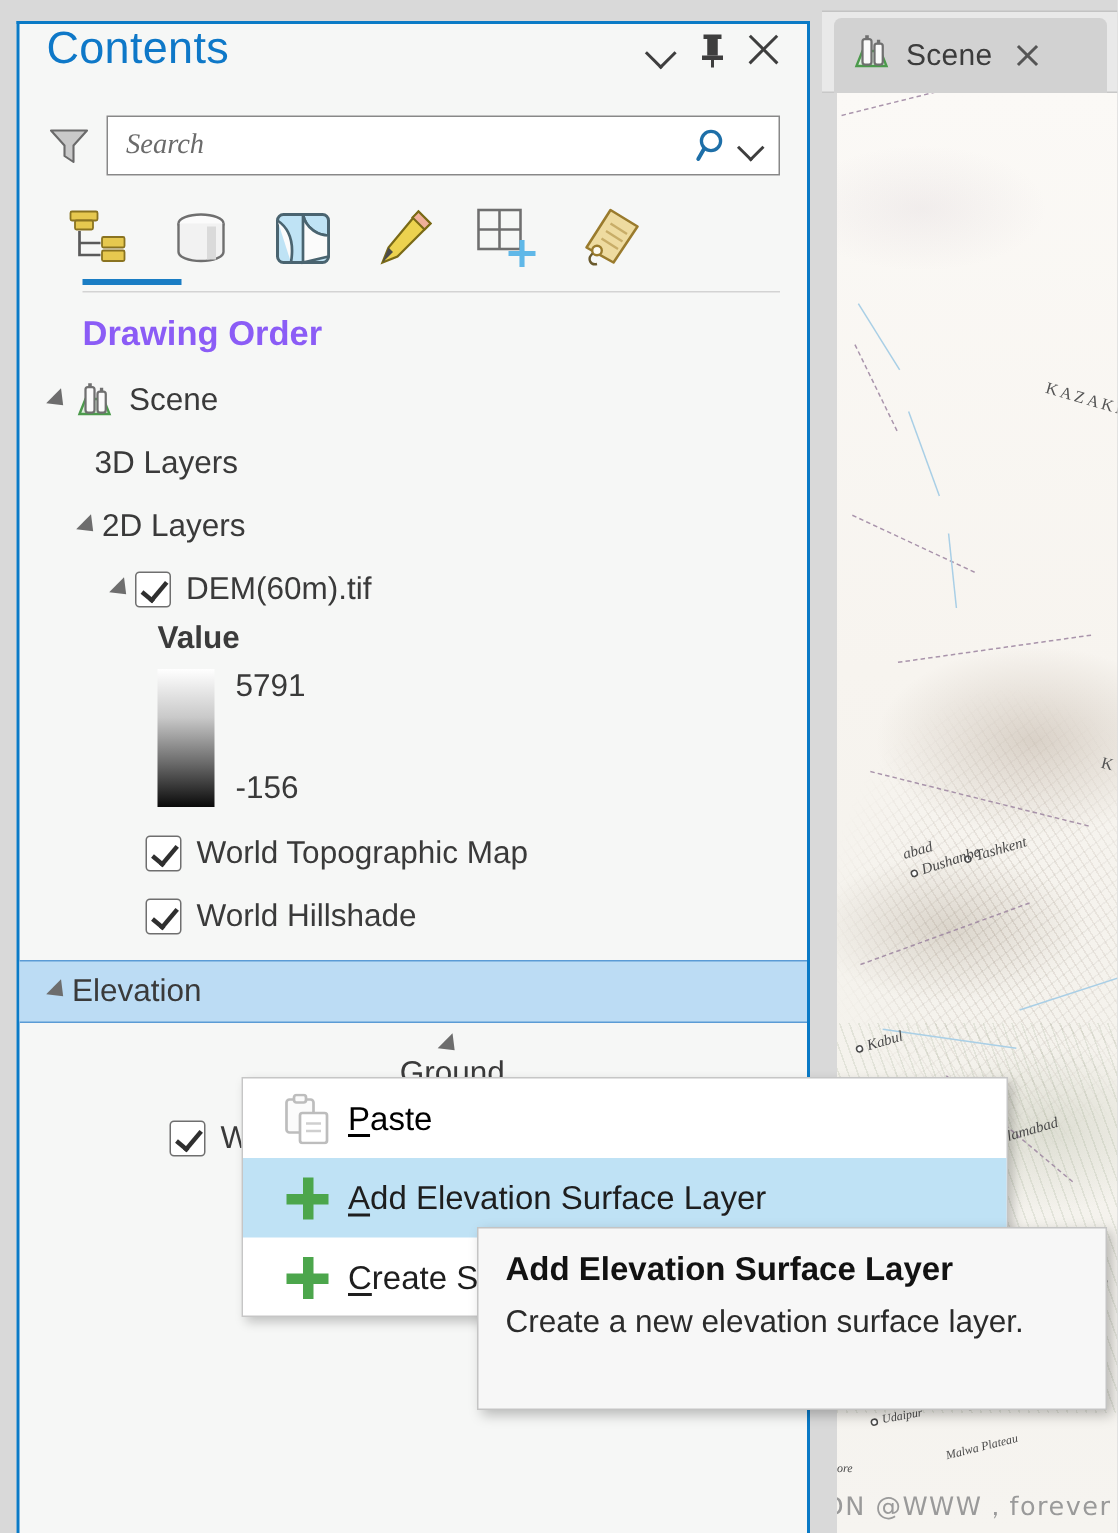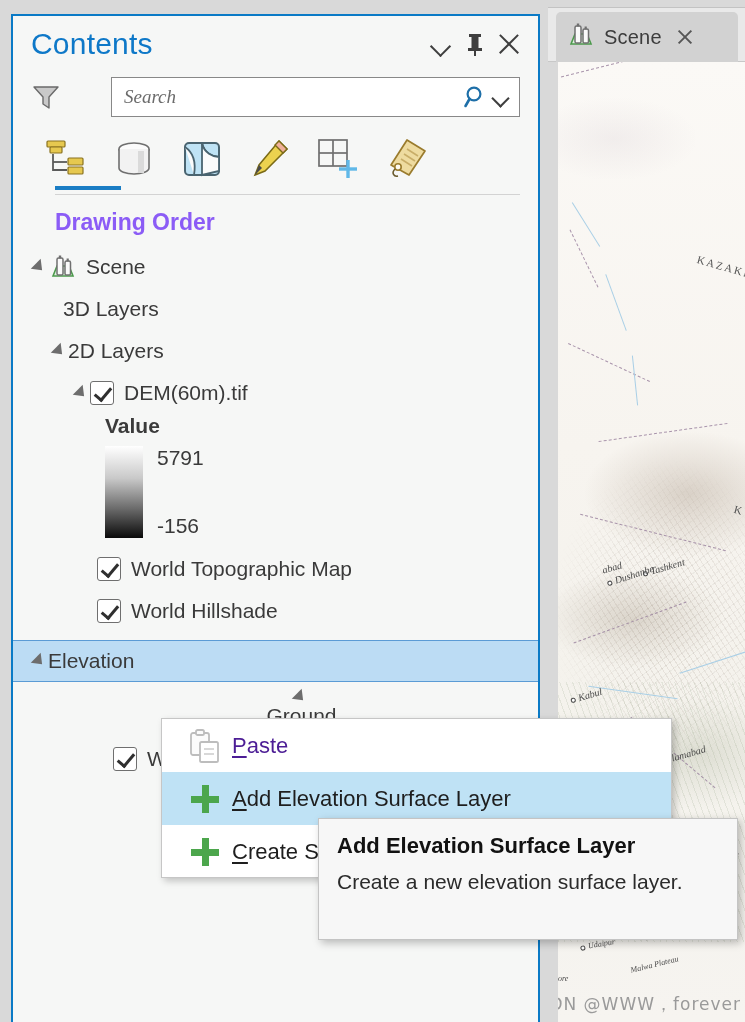--- a/index.html
+++ b/index.html
@@ -83,21 +83,21 @@
   }
 
   
   .panel {
     position: absolute; left: 11px; top: 14px; width: 529px; height: 1008px;
     background: #f6f7f6;
     border: 2px solid #0a7ac6;
     border-bottom: none;
   }
   .panel-header {
-    display: flex; align-items: center; height: 56px; padding: 0 12px 0 18px;
+    display: flex; height: 56px; padding: 0 12px 0 18px;
   }
   .panel-title {
     flex: 1; font-size: 30px; color: #0e78c8; font-weight: 400; letter-spacing: .2px;
   }
   .hdr-btn { width: 34px; height: 34px; position: relative; cursor: default; }
   .chev-down::before {
     content: ""; position: absolute; left: 9px; top: 12px; width: 13px; height: 13px;
     border-right: 2px solid #3e3e3e; border-bottom: 2px solid #3e3e3e;
     transform: rotate(45deg);
   }
@@ -105,21 +105,21 @@
     content: ""; position: absolute; left: 4px; top: 16px; width: 26px; height: 2.2px; background: #3e3e3e;
   }
   .close-x::before { transform: rotate(45deg); }
   .close-x::after  { transform: rotate(-45deg); }
 
   
   .search-row { display: flex; align-items: center; gap: 10px; padding: 0 18px; height: 50px; }
   .filter-icon { width: 30px; height: 30px; }
   .search-box {
     flex: 1; height: 40px; background: #fff; border: 1px solid #888;
-    display: flex; align-items: center; padding: 0 6px 0 12px; margin-left: 40px;
+    display: flex; align-items: center; padding: 0 6px 0 12px;
   }
   .search-box .placeholder {
     flex: 1; font-size: 19px; color: #6b6b6b; font-style: italic;
     font-family: "Liberation Serif", serif;
   }
   .search-mag { width: 26px; height: 26px; }
   .search-chev { width: 24px; height: 24px; position: relative; }
   .search-chev::before {
     content: ""; position: absolute; left: 5px; top: 7px; width: 11px; height: 11px;
     border-right: 2px solid #3e3e3e; border-bottom: 2px solid #3e3e3e; transform: rotate(45deg);
@@ -168,21 +168,21 @@
   
   .ctx-menu {
     position: absolute; left: 161px; top: 718px; width: 511px; height: 160px;
     background: #fff; border: 1px solid #c6c6c6;
     box-shadow: 3px 3px 7px rgba(0,0,0,.22);
   }
   .ctx-item { display: flex; align-items: center; height: 53px; padding-left: 16px; }
   .ctx-item.highlight { background: #bfe2f5; }
   .ctx-item .glyph { width: 54px; display: flex; justify-content: center; align-items: center; }
   .ctx-item .lbl { font-size: 22px; color: #1e1e1e; white-space: nowrap; }
-  .ctx-item.disabled .lbl { color: #4c1d95; }
+  .ctx-item.disabled .lbl { color: #000000; }
   .ctx-item .lbl u { text-decoration: underline; text-underline-offset: 3px; }
   .plus {
     width: 28px; height: 28px; position: relative;
   }
   .plus::before, .plus::after { content: ""; position: absolute; background: #4ca64c; }
   .plus::before { left: 11px; top: 0; width: 7px; height: 28px; }
   .plus::after  { left: 0; top: 11px; width: 28px; height: 7px; }
 
   
   .tooltip {

